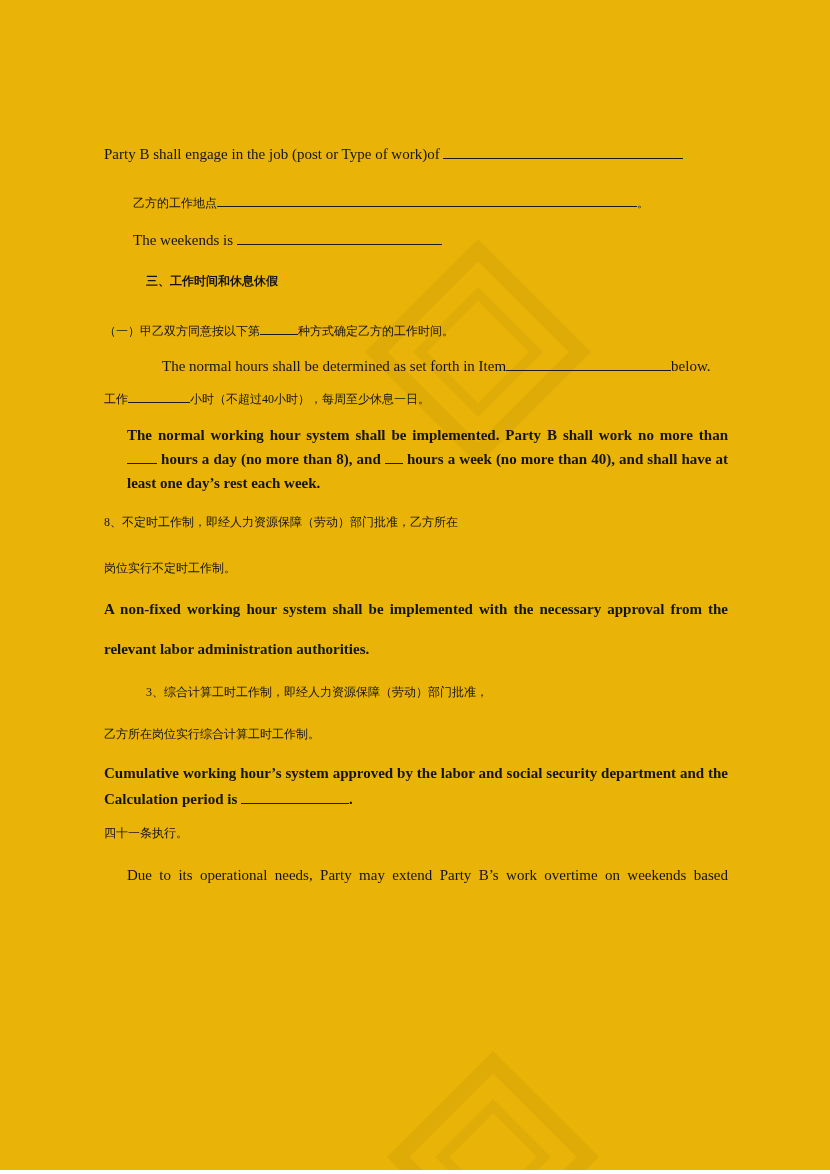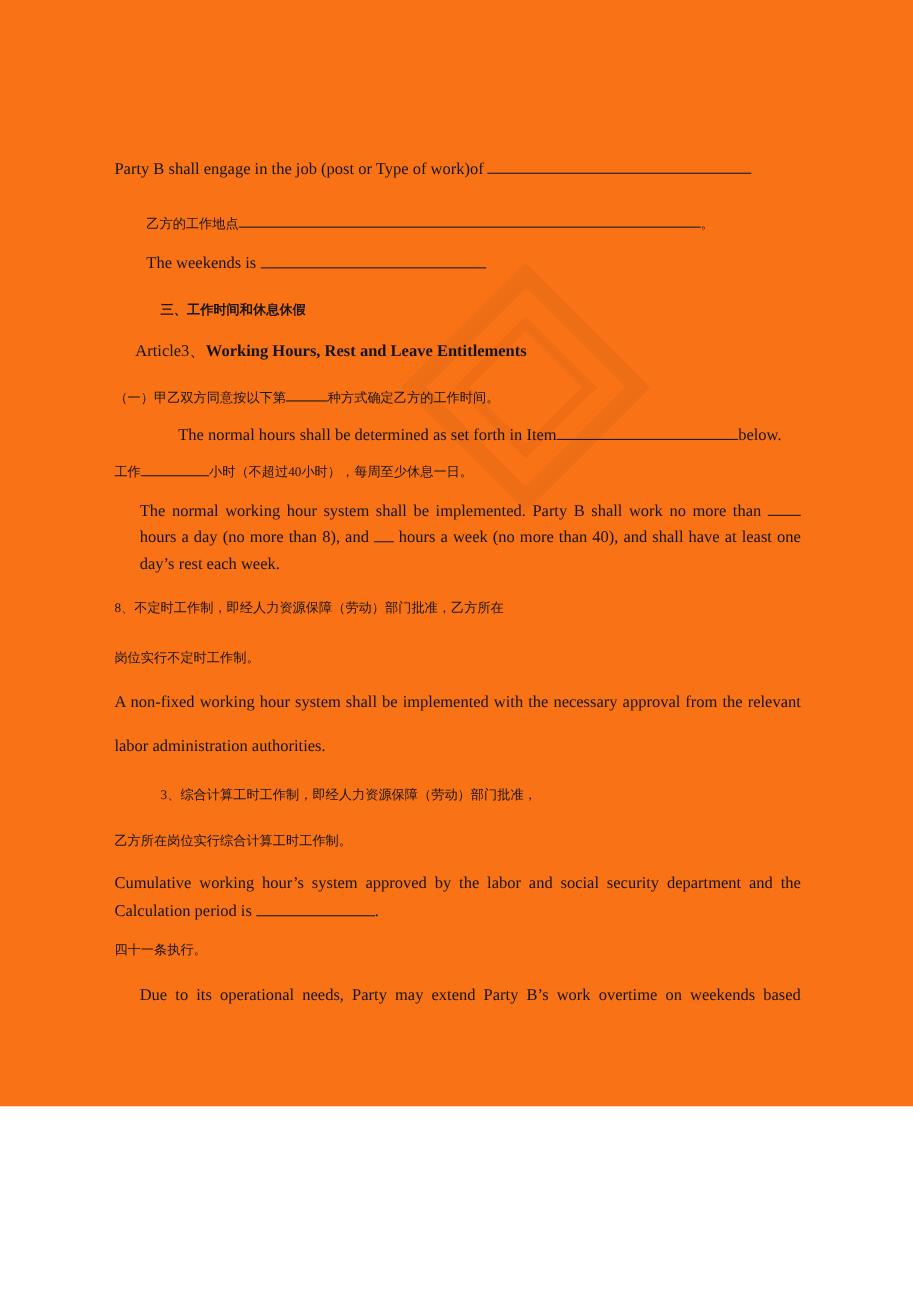--- a/index.html
+++ b/index.html
@@ -1,21 +1,21 @@
 <!DOCTYPE html>
 <html><head>
 <meta charset="utf-8">
 <style>
   * { margin: 0; padding: 0; box-sizing: border-box; }
   html, body { background: #ffffff; }
   .page {
     position: relative;
     width: 830px;
-    height: 1006px;
-    background: #f97316;
+    height: 1170px;
+    background: #eab308;
     overflow: hidden;
     color: #141414;
   }
   .content {
     position: relative;
     z-index: 2;
     padding: 142px 102px 0 104px;
     width: 830px;
   }
   .en {
@@ -23,21 +23,21 @@
     font-size: 15px;
     line-height: 24px;
   }
   .zh {
     font-family: "Liberation Serif", "DejaVu Serif", serif;
     font-size: 12px;
     line-height: 42px;
   }
   .bold { font-weight: bold; }
   .nowrap { white-space: nowrap; }
-  .justify { text-align: justify; }
+  .justify { text-align: justify; font-weight: bold; }
   .justify-last { text-align: justify; text-align-last: justify; }
 
   
   .ind29 { padding-left: 29px; }
   .ind42 { padding-left: 42px; font-family: Liberation Serif, serif; }
   .ind19 { padding-left: 19px; }
   .ind58 { padding-left: 58px; }
   .ind23 { padding-left: 23px; }
 
   
@@ -103,23 +103,20 @@
       <span>乙方的工作地点</span><span class="blank bw420"></span><span>。</span>
     </p>
 
     <p class="en ind29 mt4">
       <span>The weekends is</span>
       <span class="blank bw205"></span>
     </p>
 
     <p class="zh bold ind42 mt8">三、工作时间和休息休假</p>
 
-    <p class="en ind19 mt6">
-      <span>Article3、</span><span class="bold">Working Hours, Rest and Leave Entitlements</span>
-    </p>
 
     <p class="zh mt8">
       <span>（一）甲乙双方同意按以下第</span><span class="blank bw38"></span><span>种方式确定乙方的工作时间。</span>
     </p>
 
     <p class="en ind58 mt2">
       <span>The normal hours shall be determined as set forth in Item</span><span class="blank bw165"></span><span>below.</span>
     </p>
 
 

